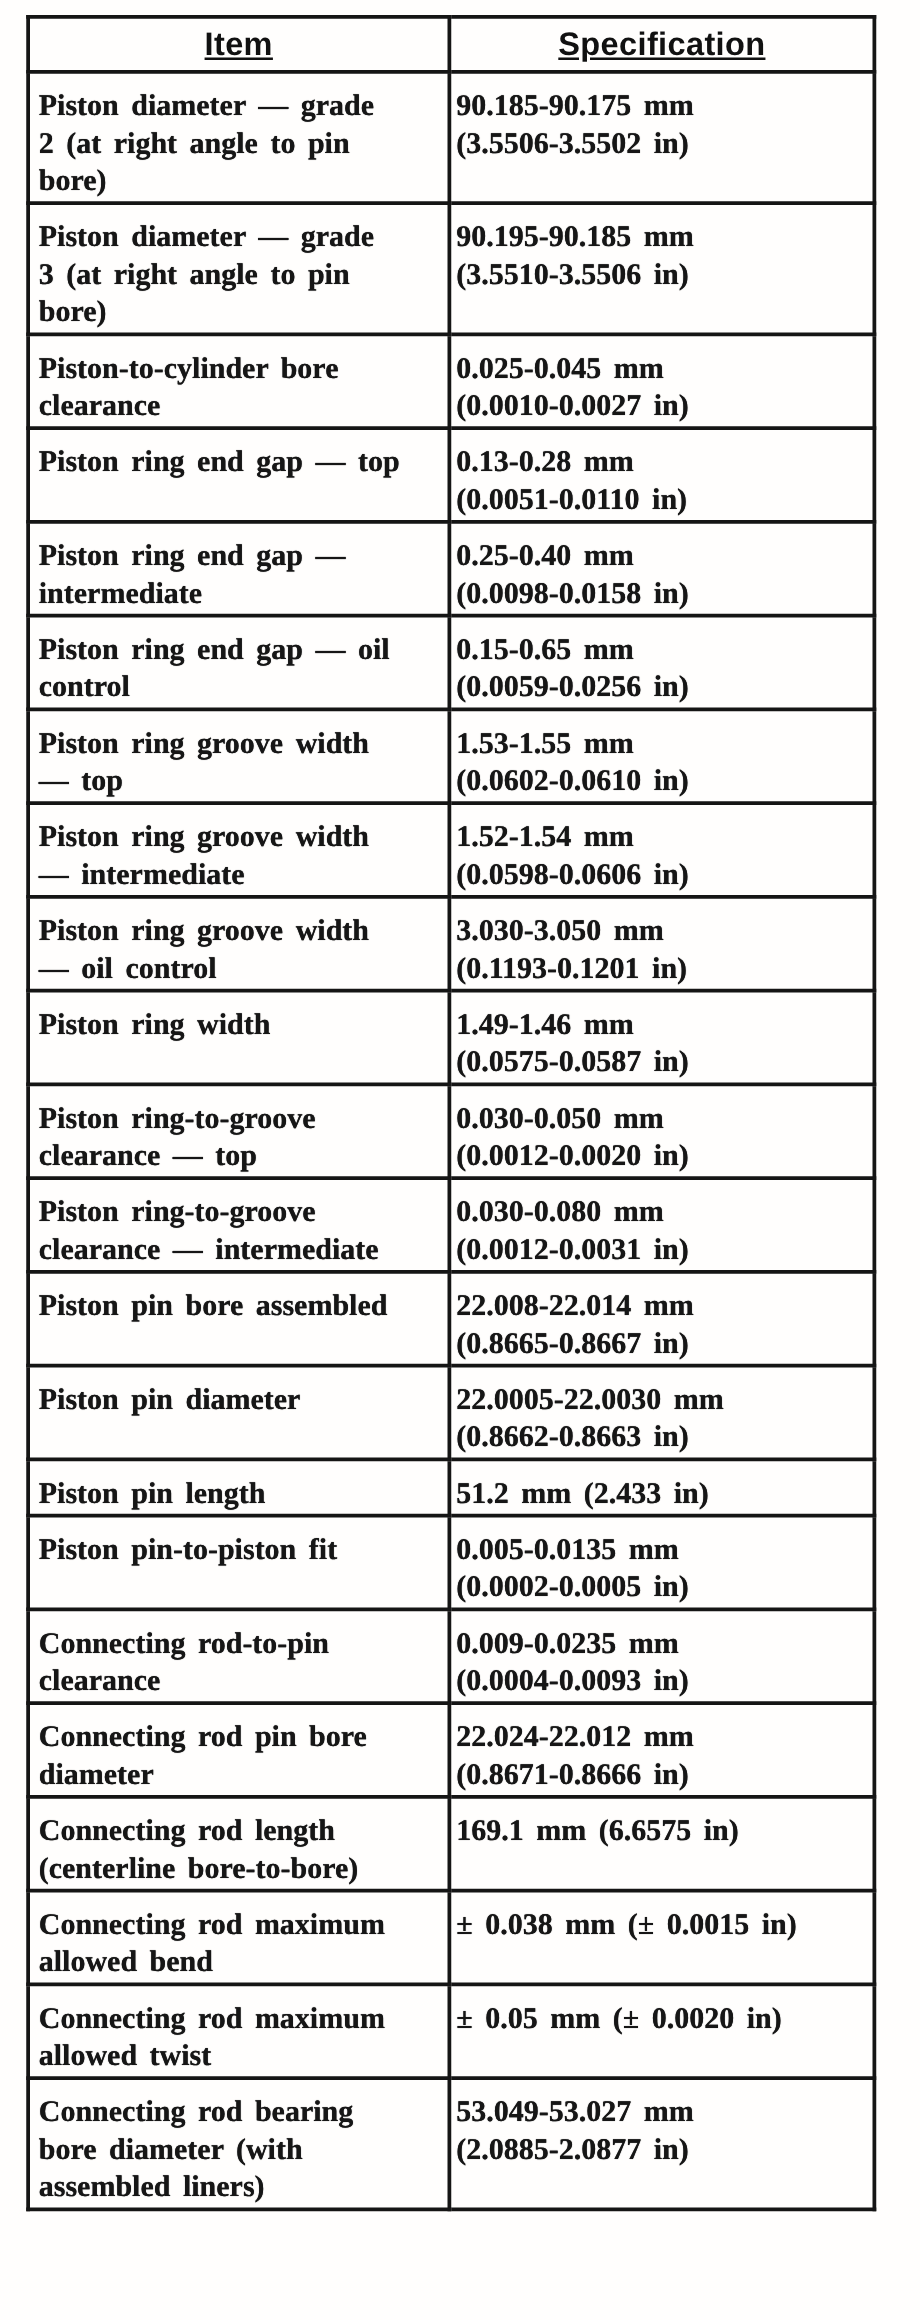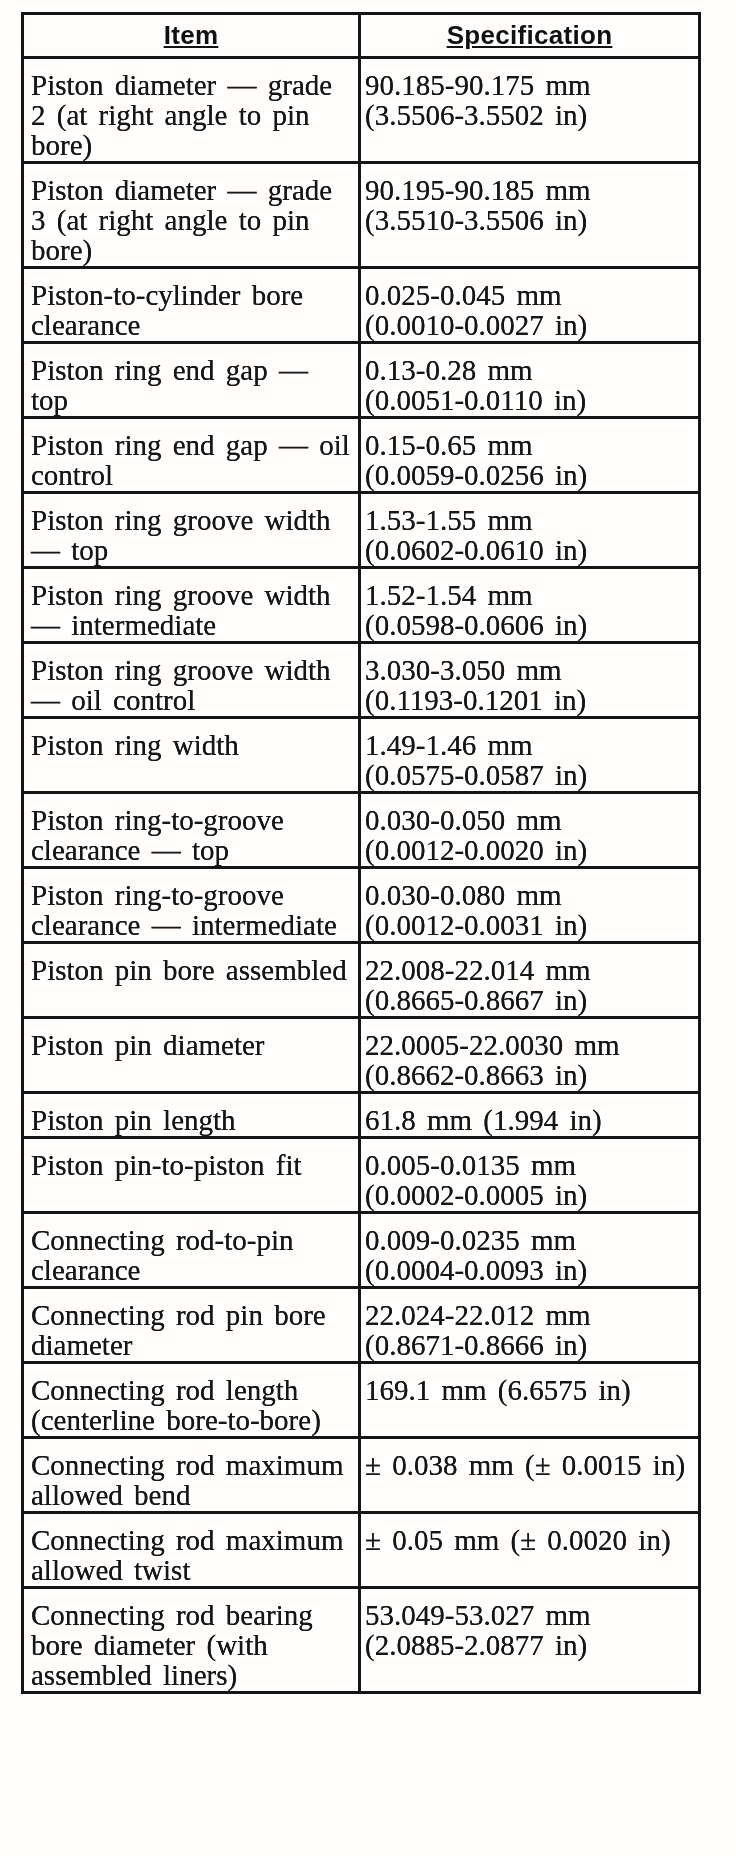--- a/index.html
+++ b/index.html
@@ -36,27 +36,28 @@
     font-weight: bold;
     font-size: 26px;
     line-height: 30px;
     padding: 5px 2px 6px 2px;
     text-align: center;
     color: #111111;
     letter-spacing: 0.3px;
     text-decoration: underline;
   }
   tbody td {
-    font-size: 29px;
+    font-size: 24px;
     line-height: 30px;
     vertical-align: top;
     white-space: pre-line;
     word-spacing: 4px;
     padding: 11px 4px 1px 4px;
     text-shadow: 0 0 0.6px currentColor;
+    font-weight: bold;
   }
   tbody td.item-cell {
     text-align: left;
     padding-left: 7px;
     padding-right: 2px;
   }
   tbody td.spec-cell {
     text-align: left;
   }
 </style>
@@ -95,20 +96,26 @@
 clearance</td>
           <td class="spec-cell">0.025-0.045 mm
 (0.0010-0.0027 in)</td>
         </tr>
         <tr>
           <td class="item-cell">Piston ring end gap — top</td>
           <td class="spec-cell">0.13-0.28 mm
 (0.0051-0.0110 in)</td>
         </tr>
         <tr>
+          <td class="item-cell">Piston ring end gap —
+intermediate</td>
+          <td class="spec-cell">0.25-0.40 mm
+(0.0098-0.0158 in)</td>
+        </tr>
+        <tr>
           <td class="item-cell">Piston ring end gap — oil
 control</td>
           <td class="spec-cell">0.15-0.65 mm
 (0.0059-0.0256 in)</td>
         </tr>
         <tr>
           <td class="item-cell">Piston ring groove width
 — top</td>
           <td class="spec-cell">1.53-1.55 mm
 (0.0602-0.0610 in)</td>
@@ -147,21 +154,21 @@
           <td class="spec-cell">22.008-22.014 mm
 (0.8665-0.8667 in)</td>
         </tr>
         <tr>
           <td class="item-cell">Piston pin diameter</td>
           <td class="spec-cell">22.0005-22.0030 mm
 (0.8662-0.8663 in)</td>
         </tr>
         <tr>
           <td class="item-cell">Piston pin length</td>
-          <td class="spec-cell">61.8 mm (1.994 in)</td>
+          <td class="spec-cell">51.2 mm (2.433 in)</td>
         </tr>
         <tr>
           <td class="item-cell">Piston pin-to-piston fit</td>
           <td class="spec-cell">0.005-0.0135 mm
 (0.0002-0.0005 in)</td>
         </tr>
         <tr>
           <td class="item-cell">Connecting rod-to-pin
 clearance</td>
           <td class="spec-cell">0.009-0.0235 mm

